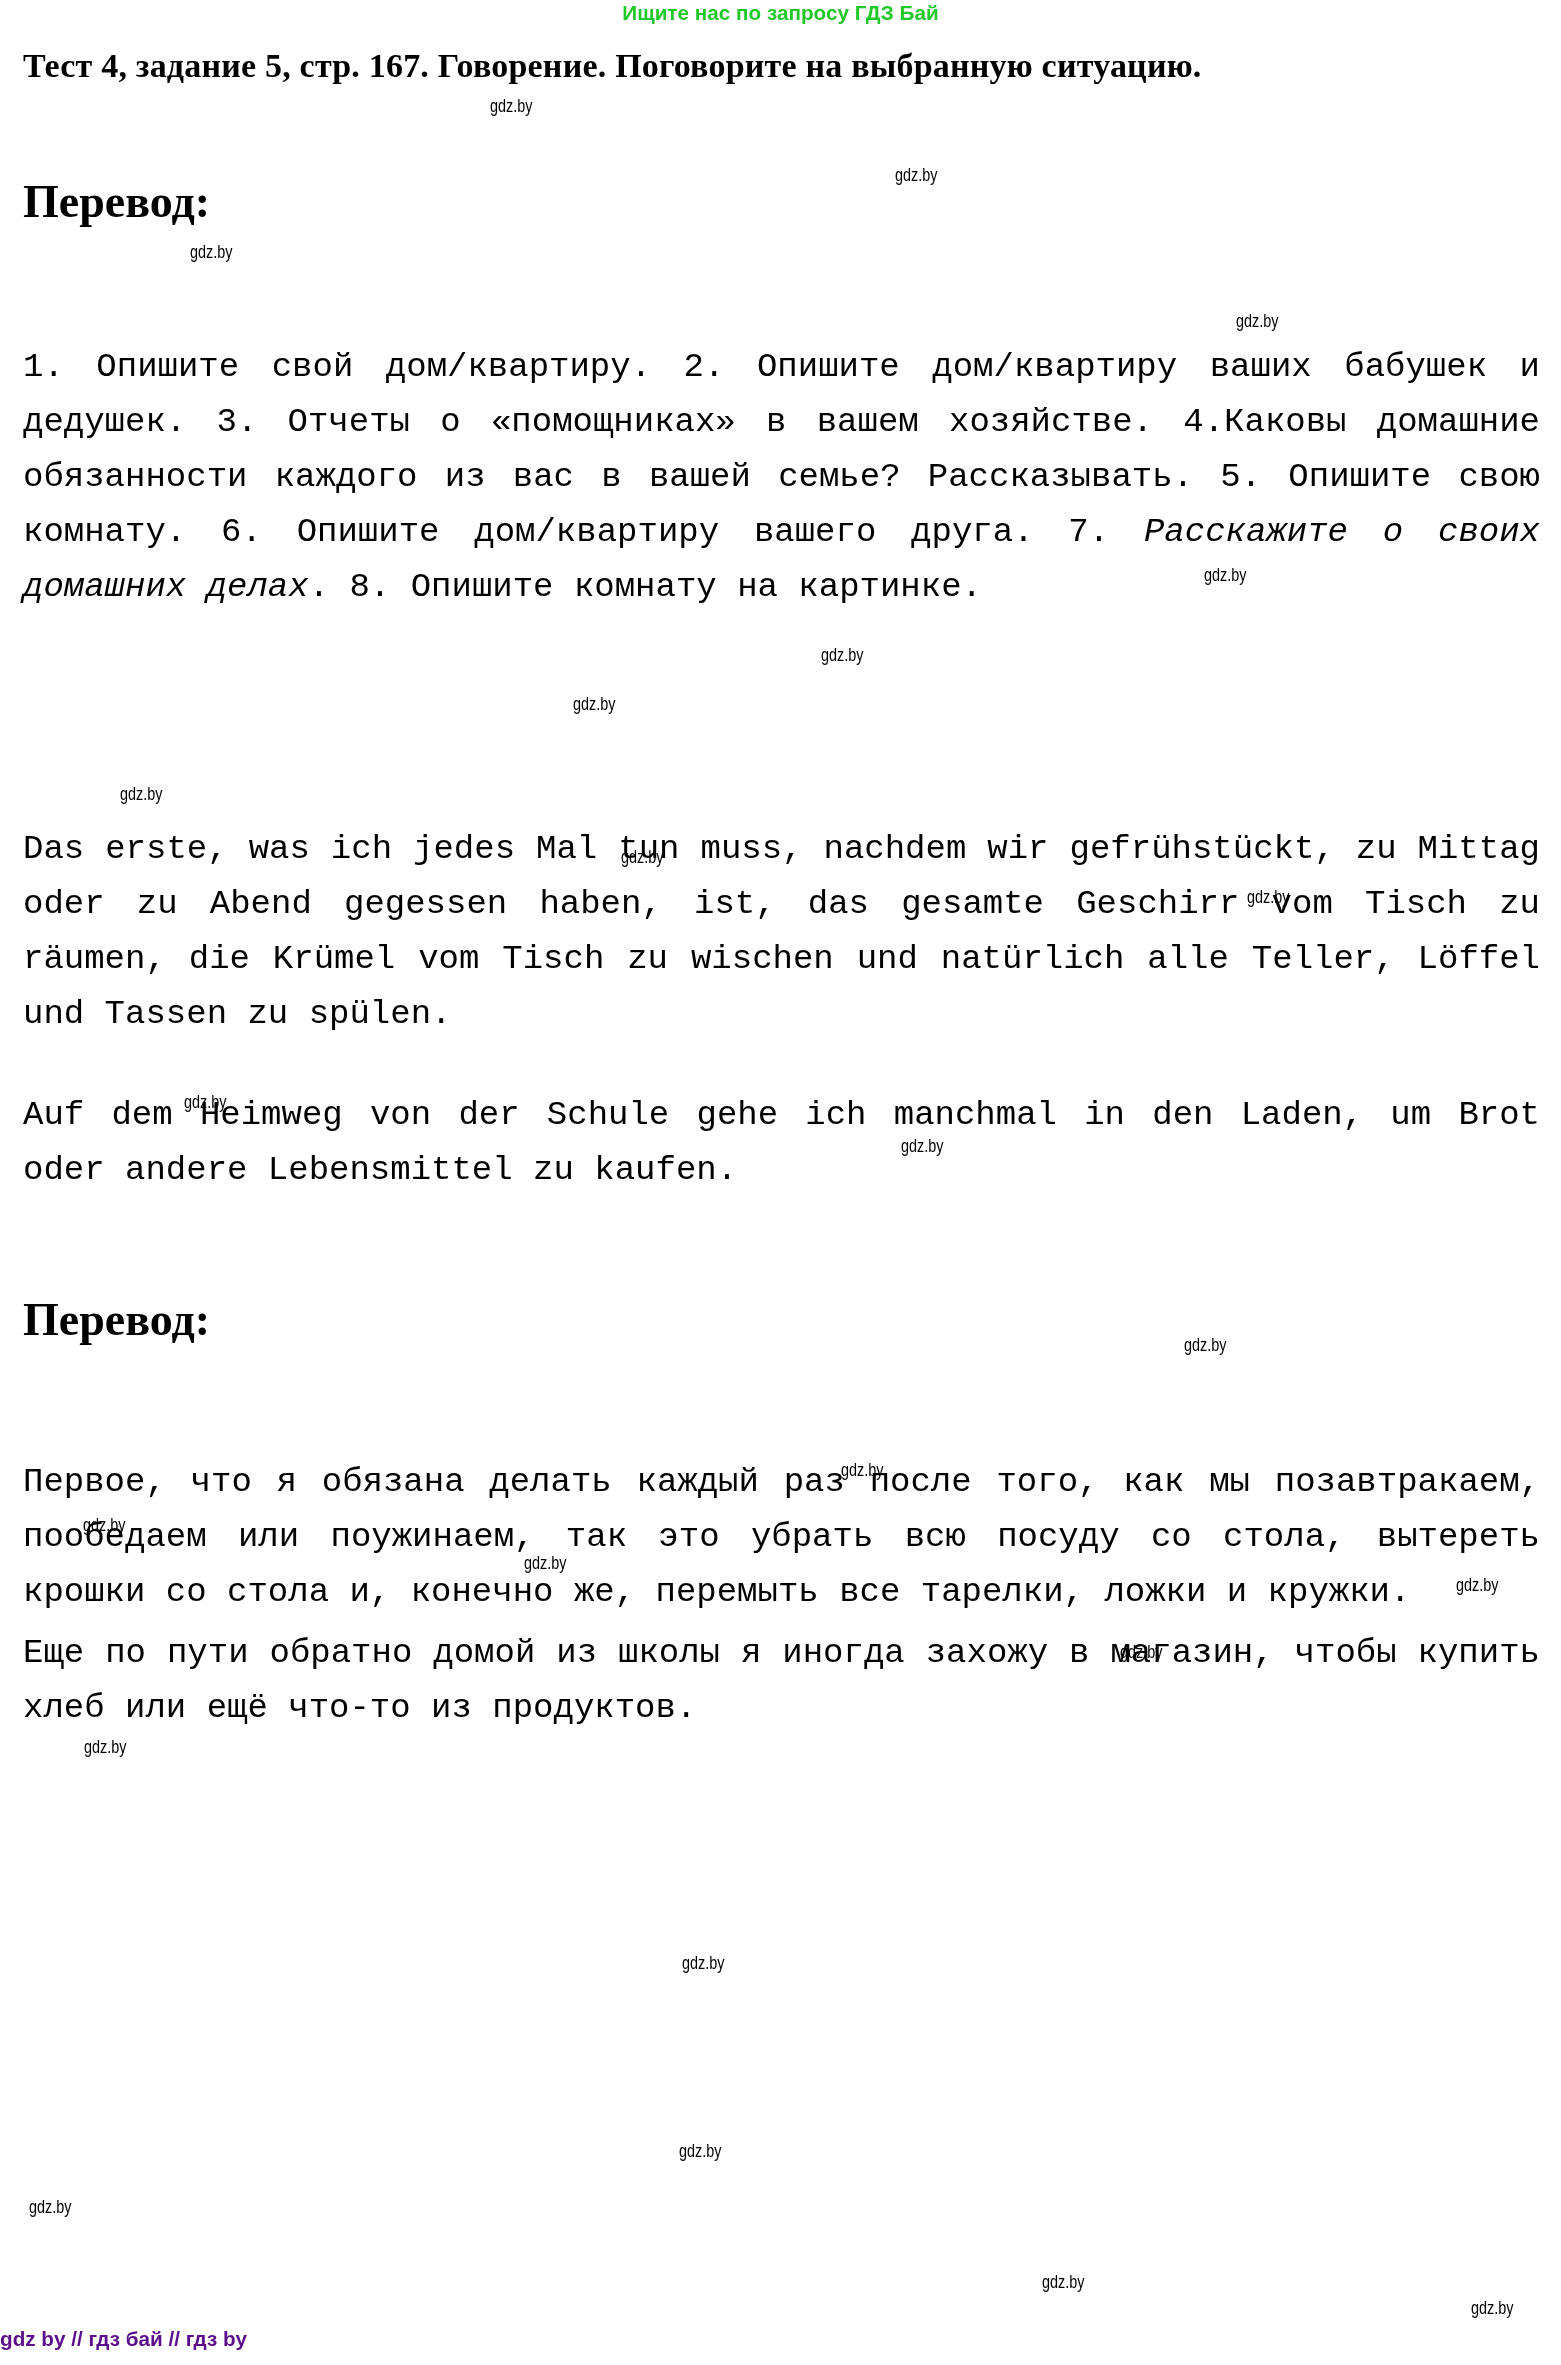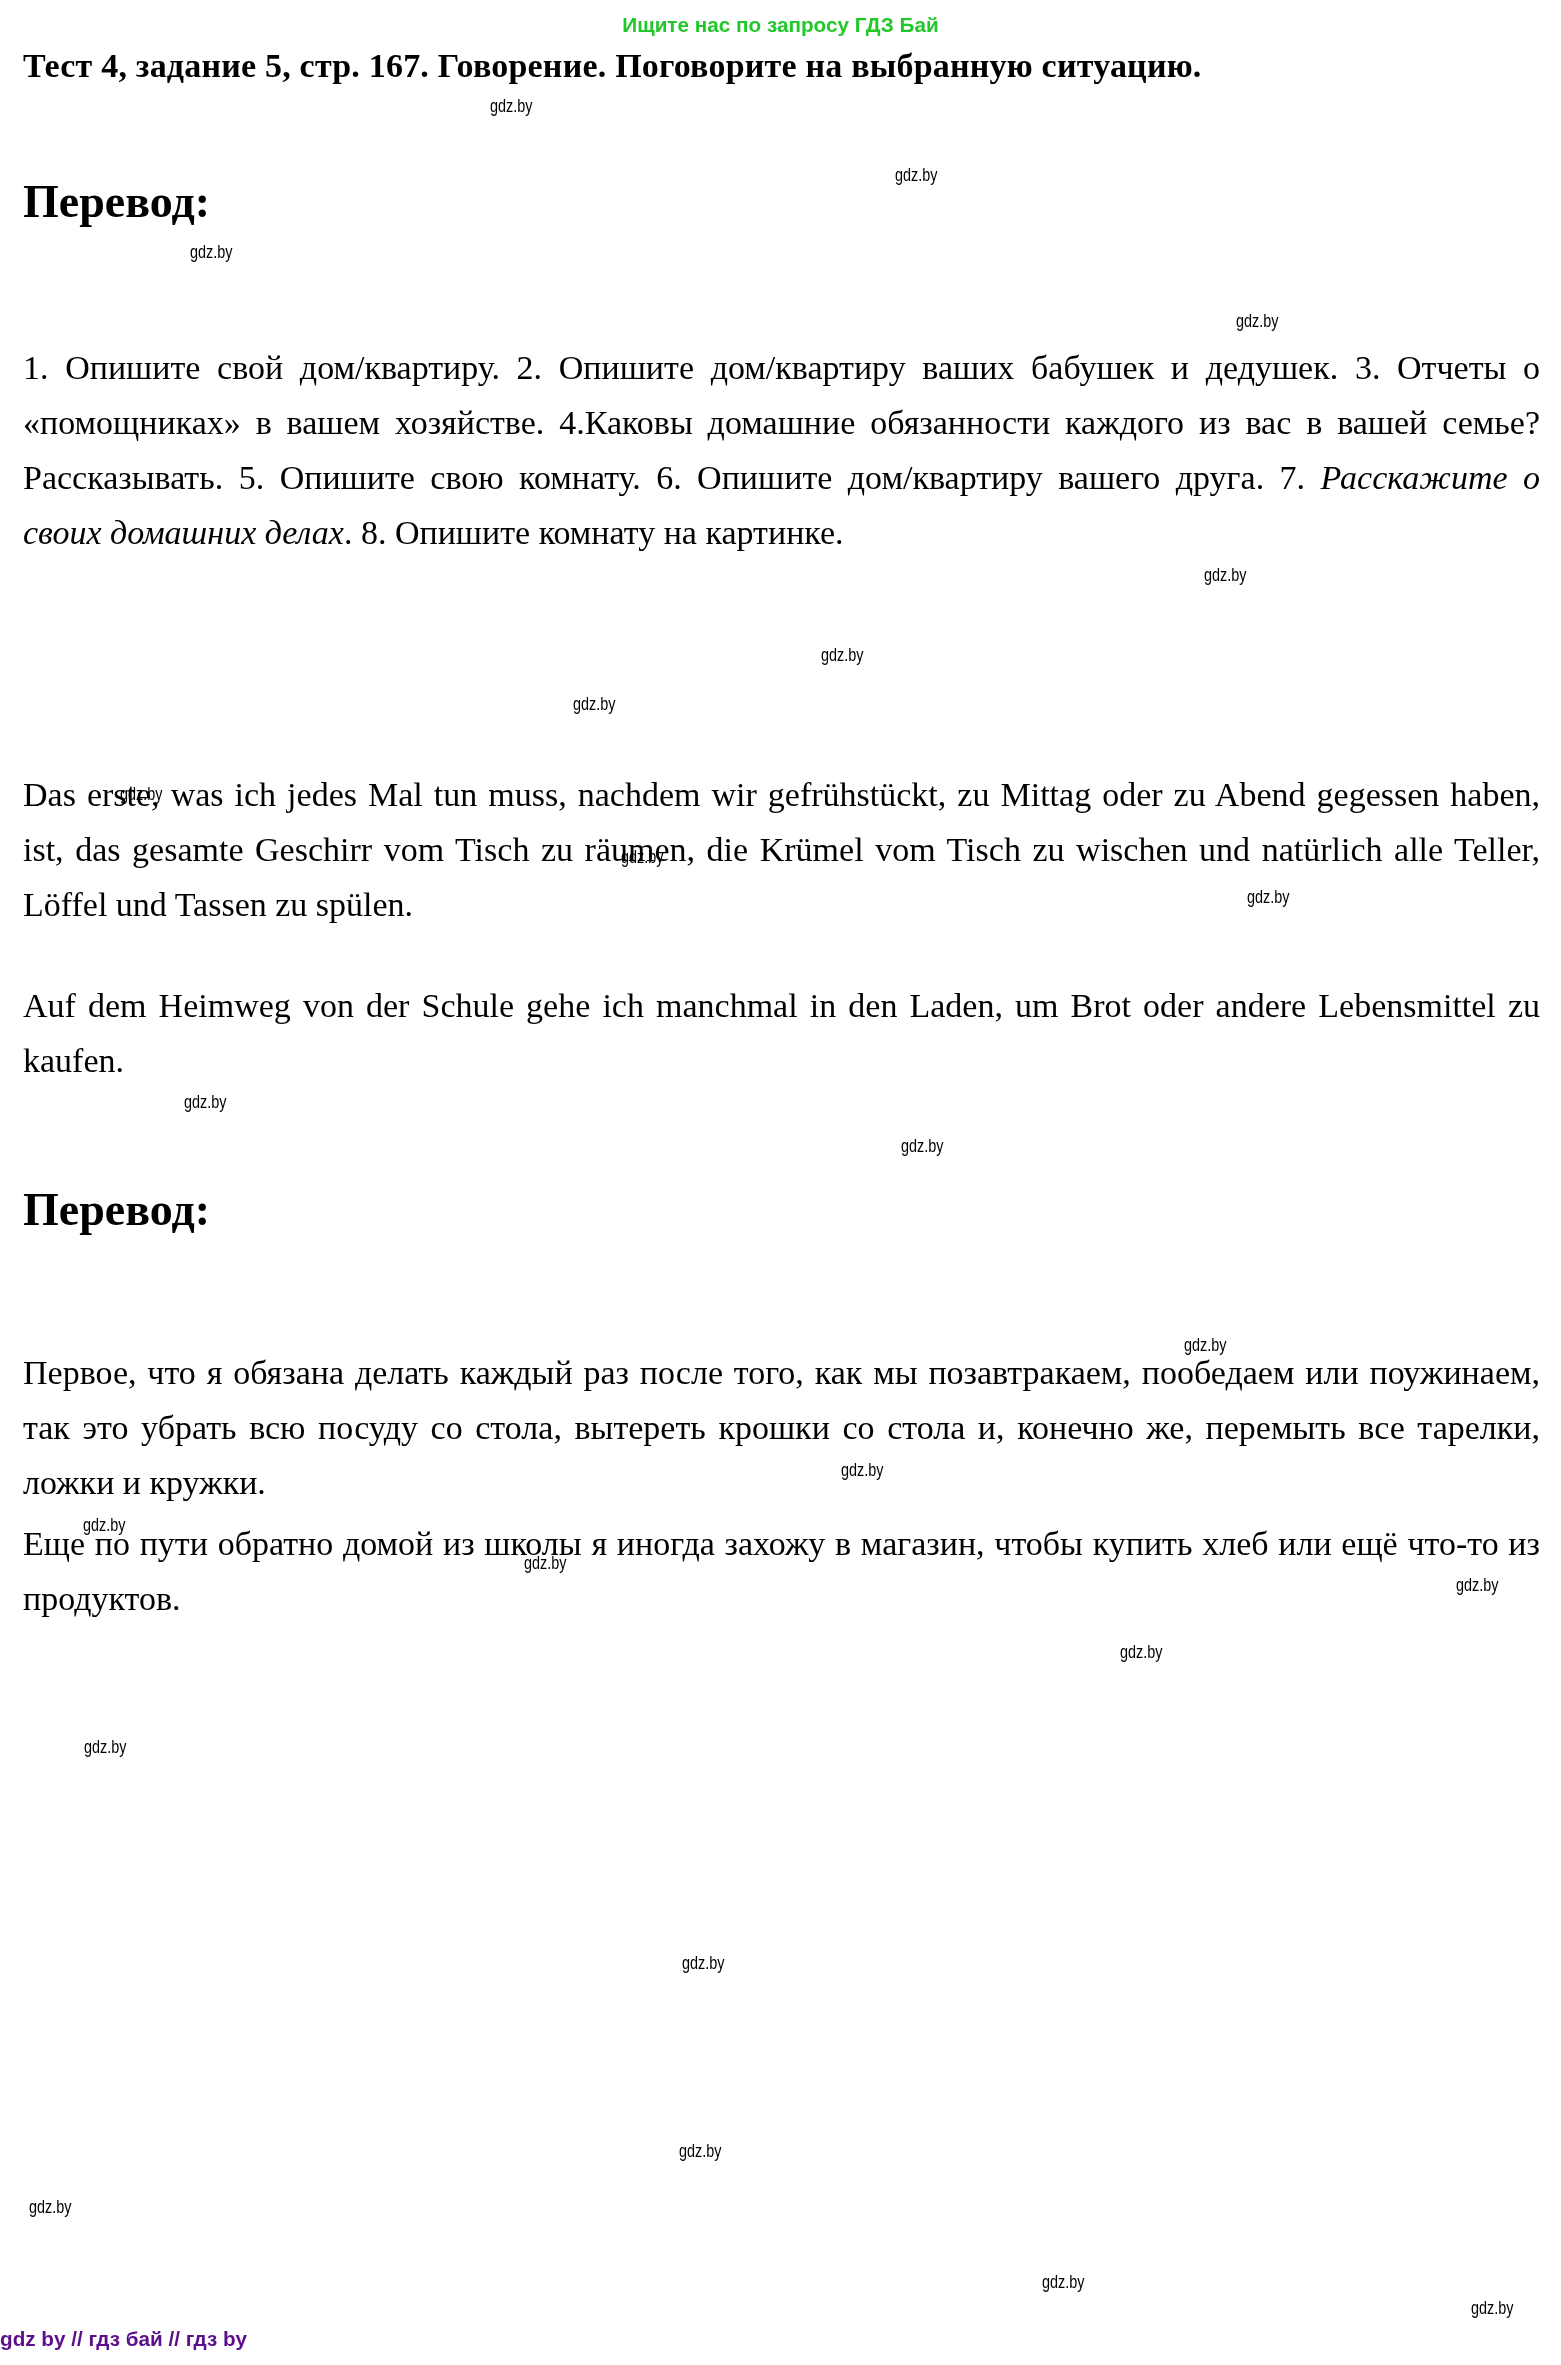--- a/index.html
+++ b/index.html
@@ -13,21 +13,21 @@
     height: 2366px;
     position: relative;
     font-family: "Liberation Serif", "DejaVu Serif", serif;
     color: #000000;
     overflow: hidden;
   }
 
   
   .promo-banner {
     position: absolute;
-    top: 12px;
+    top: 0;
     left: 0;
     width: 1561px;
     text-align: center;
     font-family: "Liberation Sans", "DejaVu Sans", sans-serif;
     font-weight: bold;
     font-size: 20.7px;
     color: #22c72a;
     line-height: 26px;
     white-space: nowrap;
   }
@@ -59,20 +59,21 @@
     line-height: 44px;
   }
 
   p.body-par {
     margin: 0;
     padding: 0;
     font-size: 34px;
     line-height: 55px;
     text-align: justify;
     text-align-last: left;
+    font-family: Liberation Mono, monospace;
   }
   .ital {
     font-style: italic;
   }
 
   .sp-after-title   { height: 89px; }
   .sp-after-perevod { height: 116px; }
   .sp-after-tasks   { height: 92px; }
   .sp-after-otvet   { height: 115px; }
   .sp-par           { height: 23px; }

